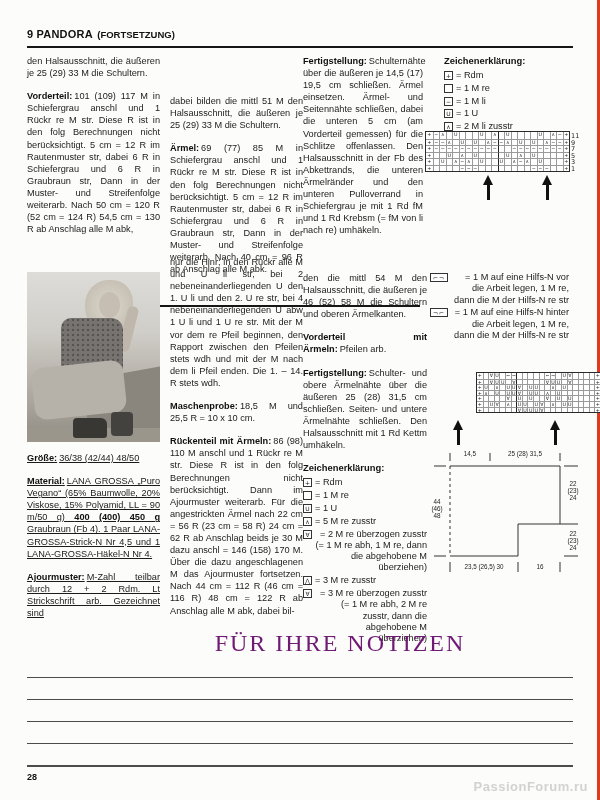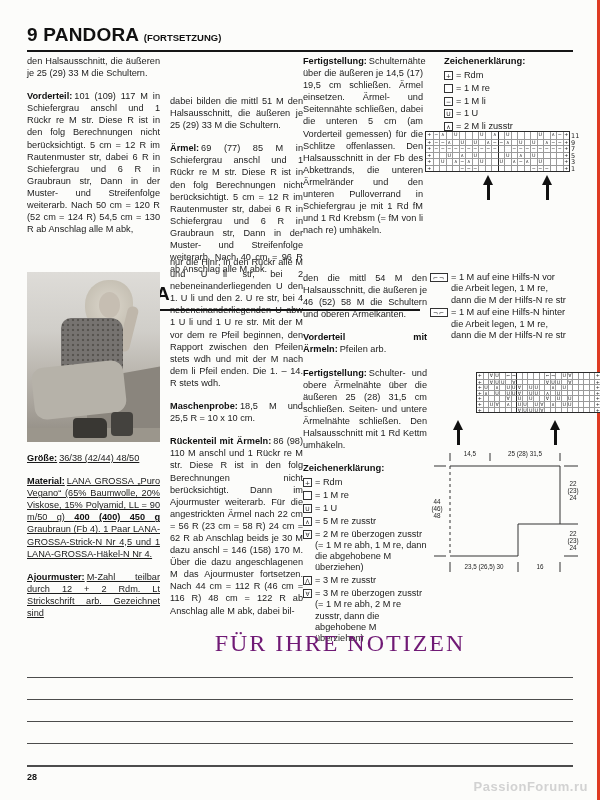--- a/index.html
+++ b/index.html
@@ -2,37 +2,37 @@
 <html><head>
 <meta charset="utf-8">
 <style>
   html,body{margin:0;padding:0;}
   .page{position:relative;width:600px;height:800px;background:#fcfcfa;overflow:hidden;
         font-family:"Liberation Sans",sans-serif;color:#1b1b1b;}
   .red-edge{position:absolute;right:0;top:0;width:3px;height:800px;background:#de3b22;}
 
   
   .sec-header{position:absolute;border-bottom:2.5px solid #161616;padding-bottom:4px;}
-  .sec-title{font-size:19px;font-weight:bold;letter-spacing:.2px;color:#111;}
+  .sec-title{font-size:11px;font-weight:bold;letter-spacing:.2px;color:#111;}
   .sec-sub{font-size:9.5px;font-weight:bold;color:#111;}
 
   
   .col{position:absolute;font-size:9.2px;line-height:12.1px;text-align:justify;}
   .col p{margin:0 0 11px 0;}
   .col b{color:#111;}
   .lead{margin-right:2px;}
 
   
   .leg-title{font-weight:bold;font-size:9.4px;margin:0 0 3px 0;color:#111;}
   .leg-row{display:flex;align-items:flex-start;margin-bottom:1.5px;line-height:11.3px;}
   .sym{flex:0 0 auto;box-sizing:border-box;width:9px;height:9px;border:1px solid #333;
        font-family:"DejaVu Sans",sans-serif;font-size:6px;line-height:7px;text-align:center;
        margin:1px 3px 0 0;color:#222;background:#fff;}
   .sym.wide{width:18px;letter-spacing:1px;}
-  .leg-text{font-size:9.2px;text-align:left;}
+  .leg-text{font-size:9.2px;text-align:right;}
 
   
   .chart{position:absolute;border:1.5px solid #2a2a2a;background:#fff;}
   .crow{display:flex;}
   .ccell{box-sizing:border-box;width:var(--cell);height:var(--cell);
          border-left:0.7px solid #9a9a9a;border-top:0.7px solid #9a9a9a;
          font-family:"DejaVu Sans",sans-serif;font-size:4.8px;line-height:var(--cell);
          text-align:center;color:#222;overflow:hidden;}
   .crow:first-child .ccell{border-top:none;}
   .ccell:first-child{border-left:none;}

